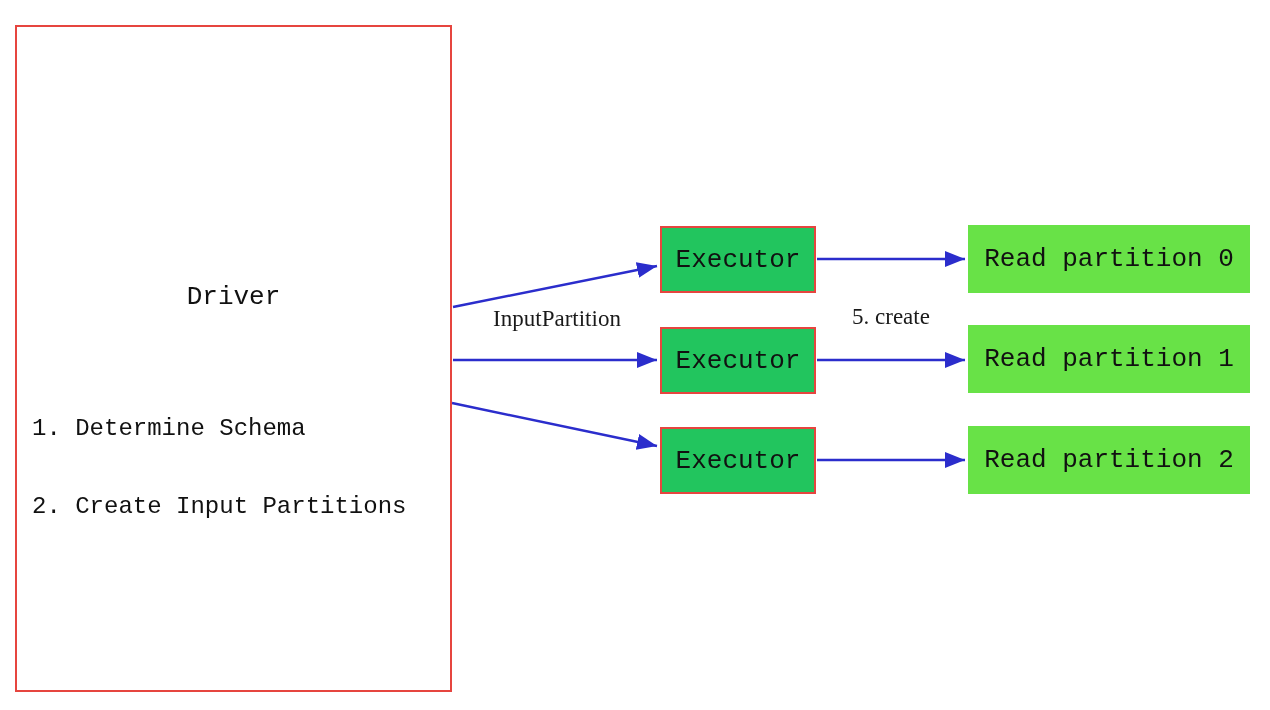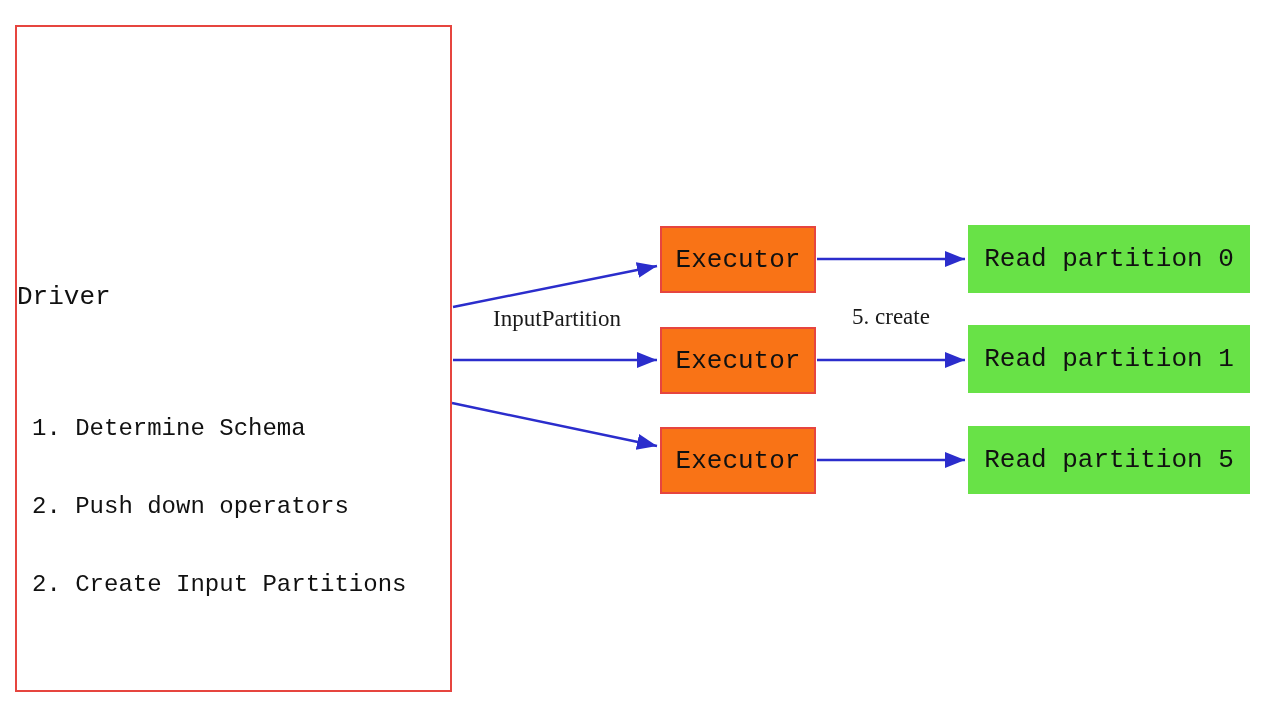--- a/index.html
+++ b/index.html
@@ -22,39 +22,39 @@
   .driver-box {
     left: 15px; top: 25px;
     width: 437px; height: 667px;
     border: 2px solid #e6453f;
     background: #ffffff;
     box-sizing: border-box;
   }
   .driver-title {
     position: absolute;
     left: 0; right: 0; top: 255px;
-    text-align: left;
+    text-align: center;
     font-size: 26px;
     letter-spacing: 0px;
     white-space: pre;
   }
   .driver-steps {
     position: absolute;
     left: 15px; top: 337px;
     font-size: 24px;
     line-height: 26px;
     white-space: pre;
   }
 
   
   .executor-box {
     left: 660px;
     width: 156px; height: 67px;
     border: 2px solid #e6453f;
-    background: #f97316;
+    background: #22c55e;
     box-sizing: border-box;
     display: flex;
     align-items: center;
     justify-content: center;
     font-size: 26px;
     white-space: pre;
   }
   #executor-0 { top: 226px; }
   #executor-1 { top: 327px; }
   #executor-2 { top: 427px; }
@@ -125,21 +125,20 @@
     </g>
     <g>
       <line x1="817" y1="460" x2="965" y2="460" marker-end="url(#ah)"></line>
     </g>
   </svg>
 
   <div class="abs driver-box">
     <div class="driver-title">Driver</div>
     <div class="driver-steps">
       <div>1. Determine Schema</div>
-      <div>2. Push down operators</div>
       <div>2. Create Input Partitions</div>
     </div>
   </div>
 
   <div id="executor-0" class="abs executor-box">
     <span>Executor</span>
   </div>
   <div id="executor-1" class="abs executor-box">
     <span>Executor</span>
   </div>
@@ -147,21 +146,21 @@
     <span>Executor</span>
   </div>
 
   <div id="partition-0" class="abs partition-box">
     <span>Read partition 0</span>
   </div>
   <div id="partition-1" class="abs partition-box">
     <span>Read partition 1</span>
   </div>
   <div id="partition-2" class="abs partition-box">
-    <span>Read partition 5</span>
+    <span>Read partition 2</span>
   </div>
 
   <div id="label-serialize" class="abs edge-label">
     <div>InputPartition</div>
   </div>
   <div id="label-create-reader" class="abs edge-label">
     <div>5. create</div>
   </div>
 
 </div>

